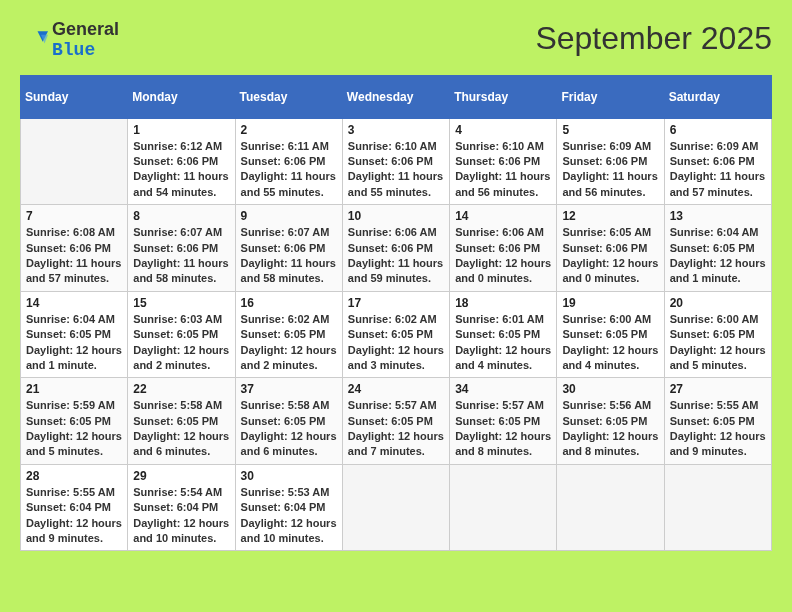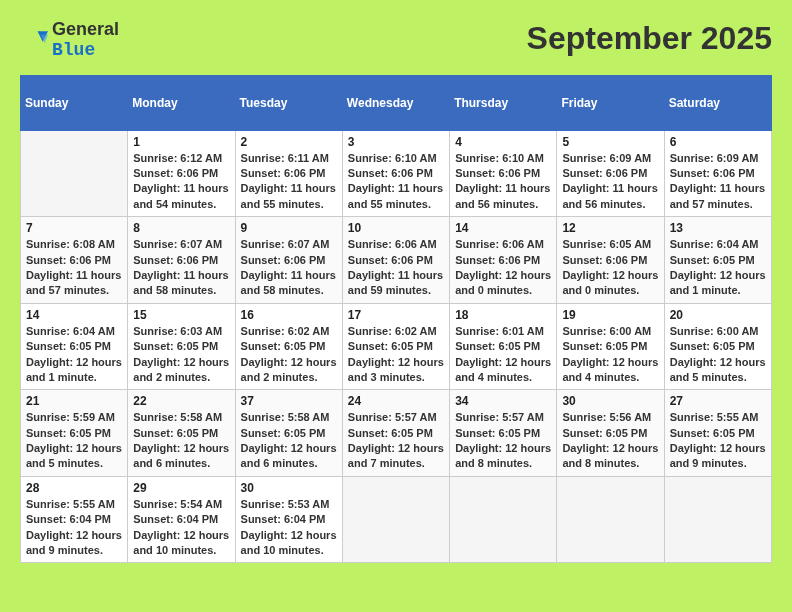--- a/index.html
+++ b/index.html
@@ -36,37 +36,37 @@
     .logo-blue { color: #1a6fca; font-family: Liberation Mono, monospace; }
     .logo-icon {
       width: 28px;
       height: 28px;
     }
     .title-block {
       text-align: right;
     }
     .month-title {
       font-size: 32px;
-      font-weight: bold;
+      font-weight: normal;
       color: #333;
     }
     .location {
       font-size: 15px;
       color: #555;
       margin-top: 2px;
     }
     .calendar {
       width: 100%;
       border-collapse: collapse;
       font-size: 11px;
     }
     .calendar th {
       background: #3a6bbf;
       color: #fff;
-      padding: 20px 4px;
+      padding: 14px 4px;
       text-align: left;
       font-size: 12px;
       font-weight: bold;
       border: 1px solid #3a6bbf;
     }
     .calendar td {
       border: 1px solid #ccc;
       vertical-align: top;
       padding: 4px 5px;
       width: 107px;

